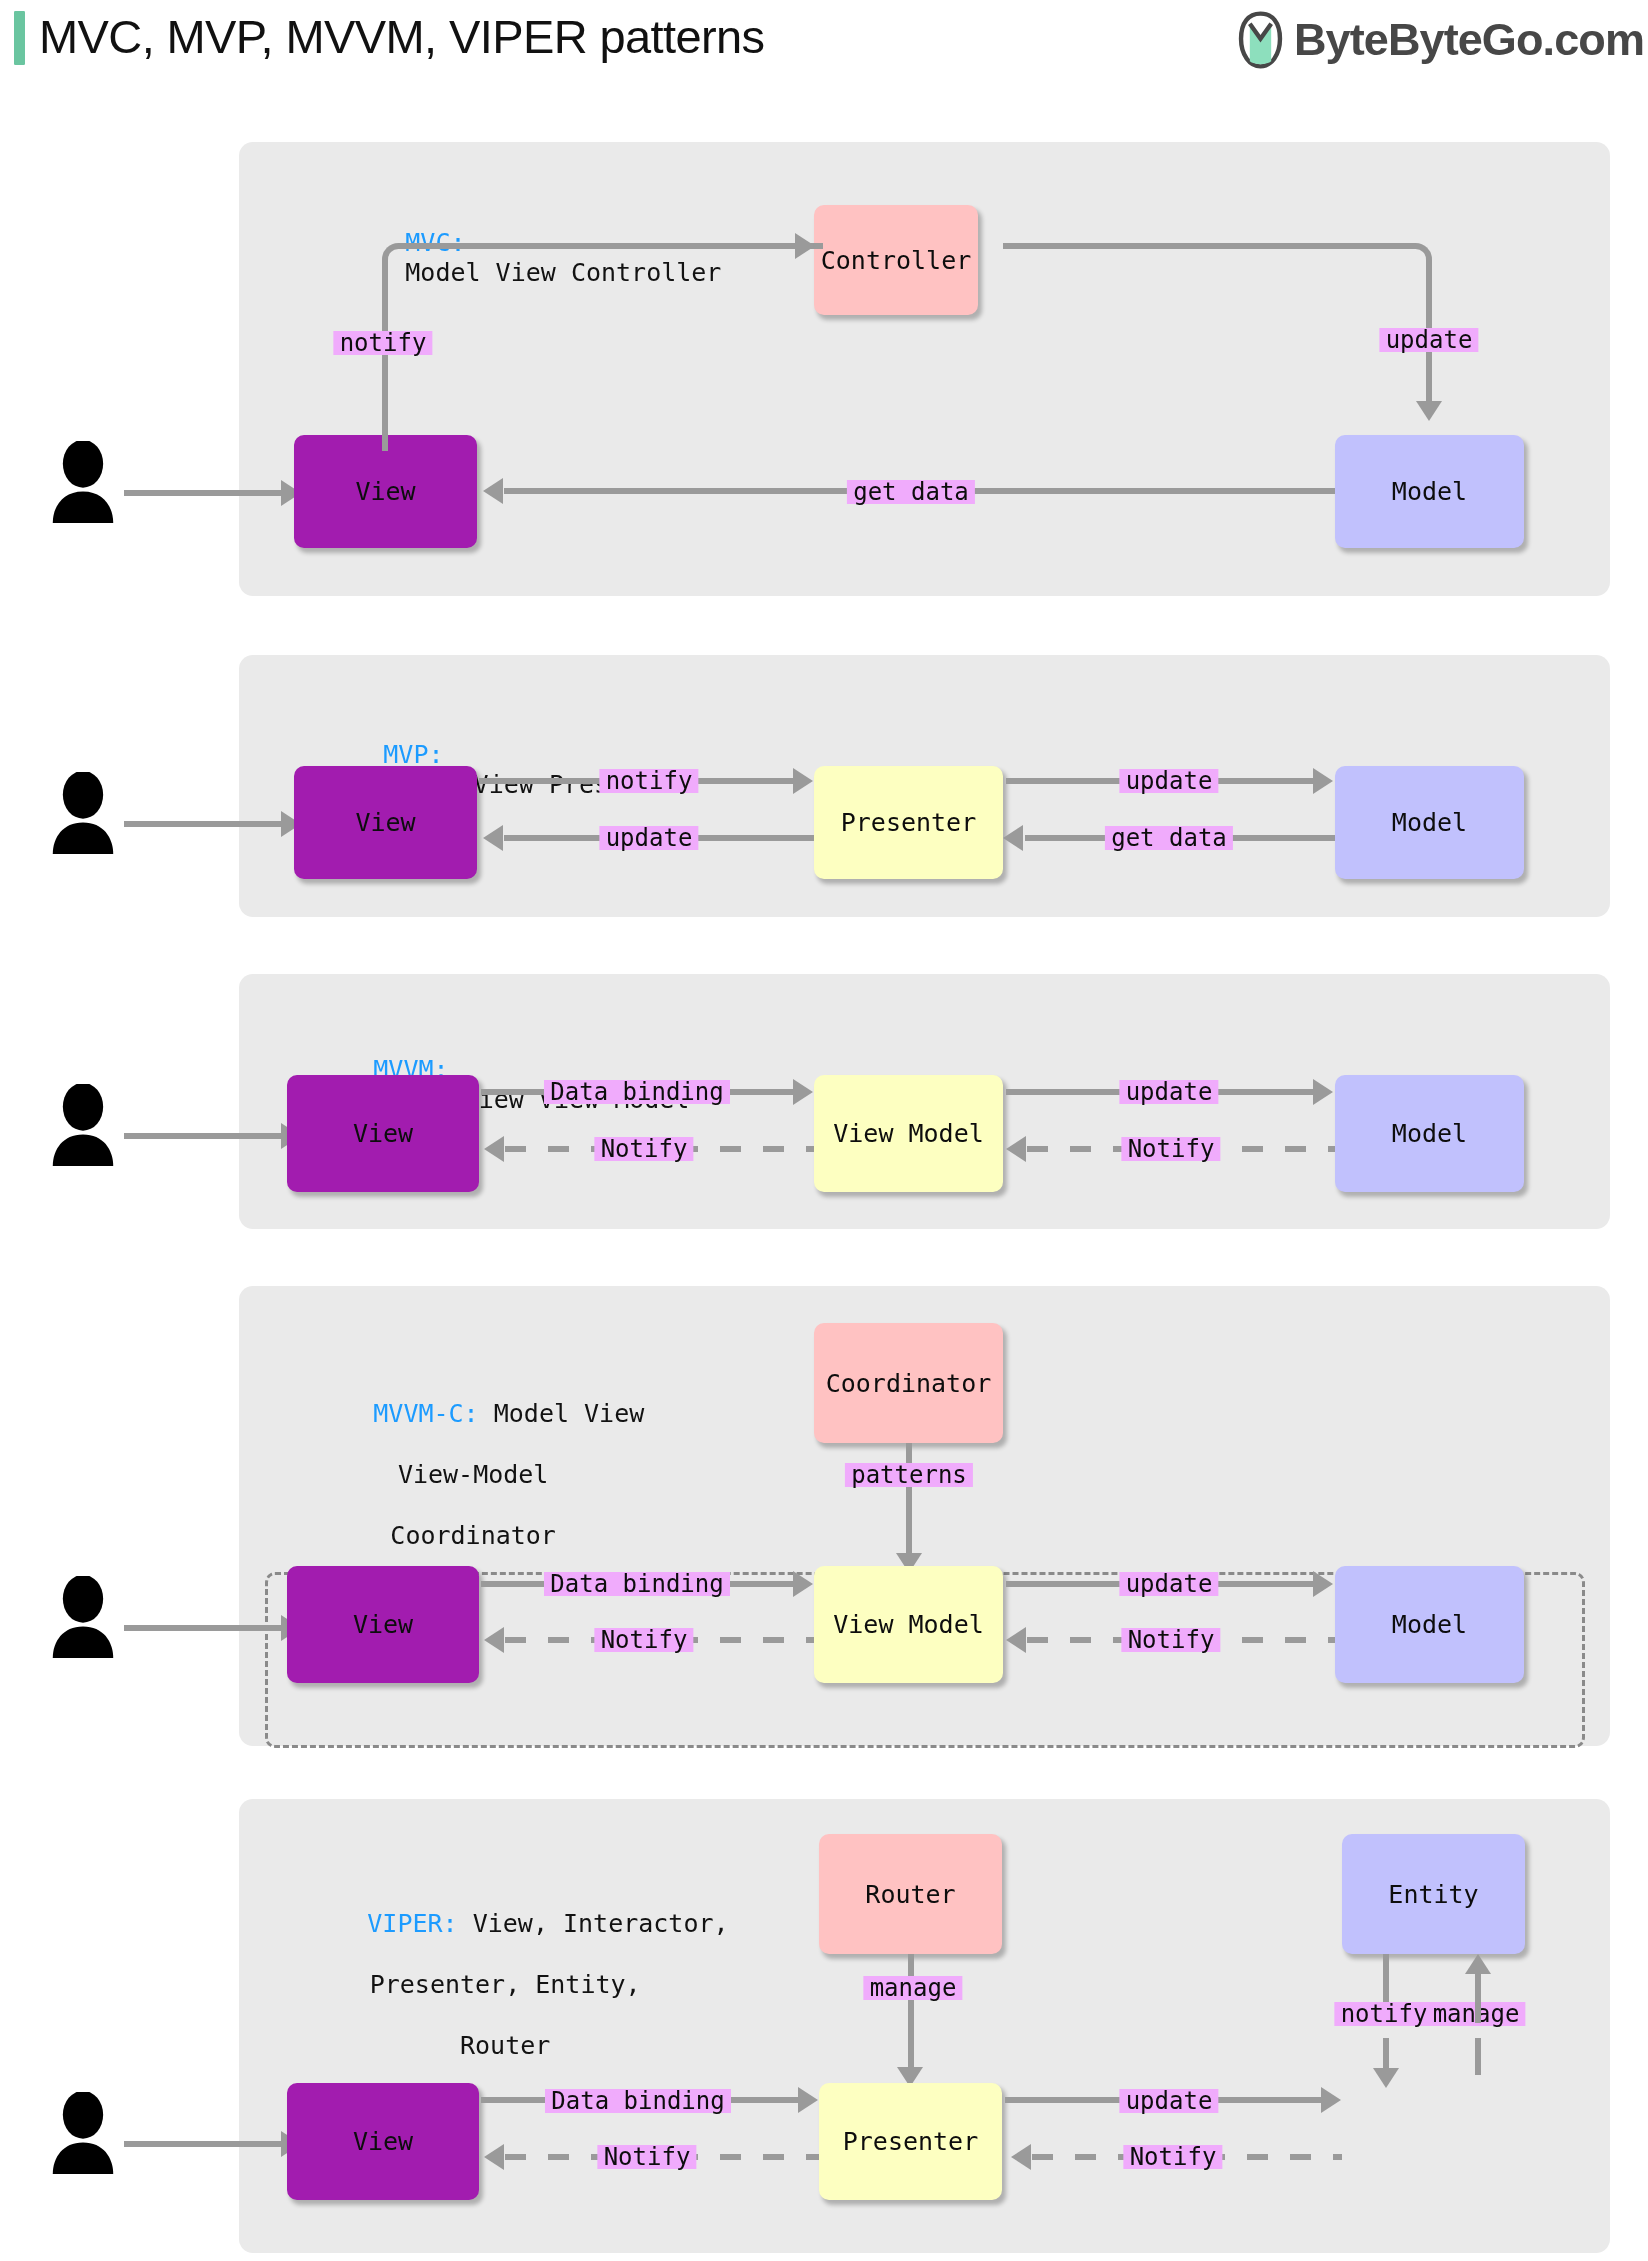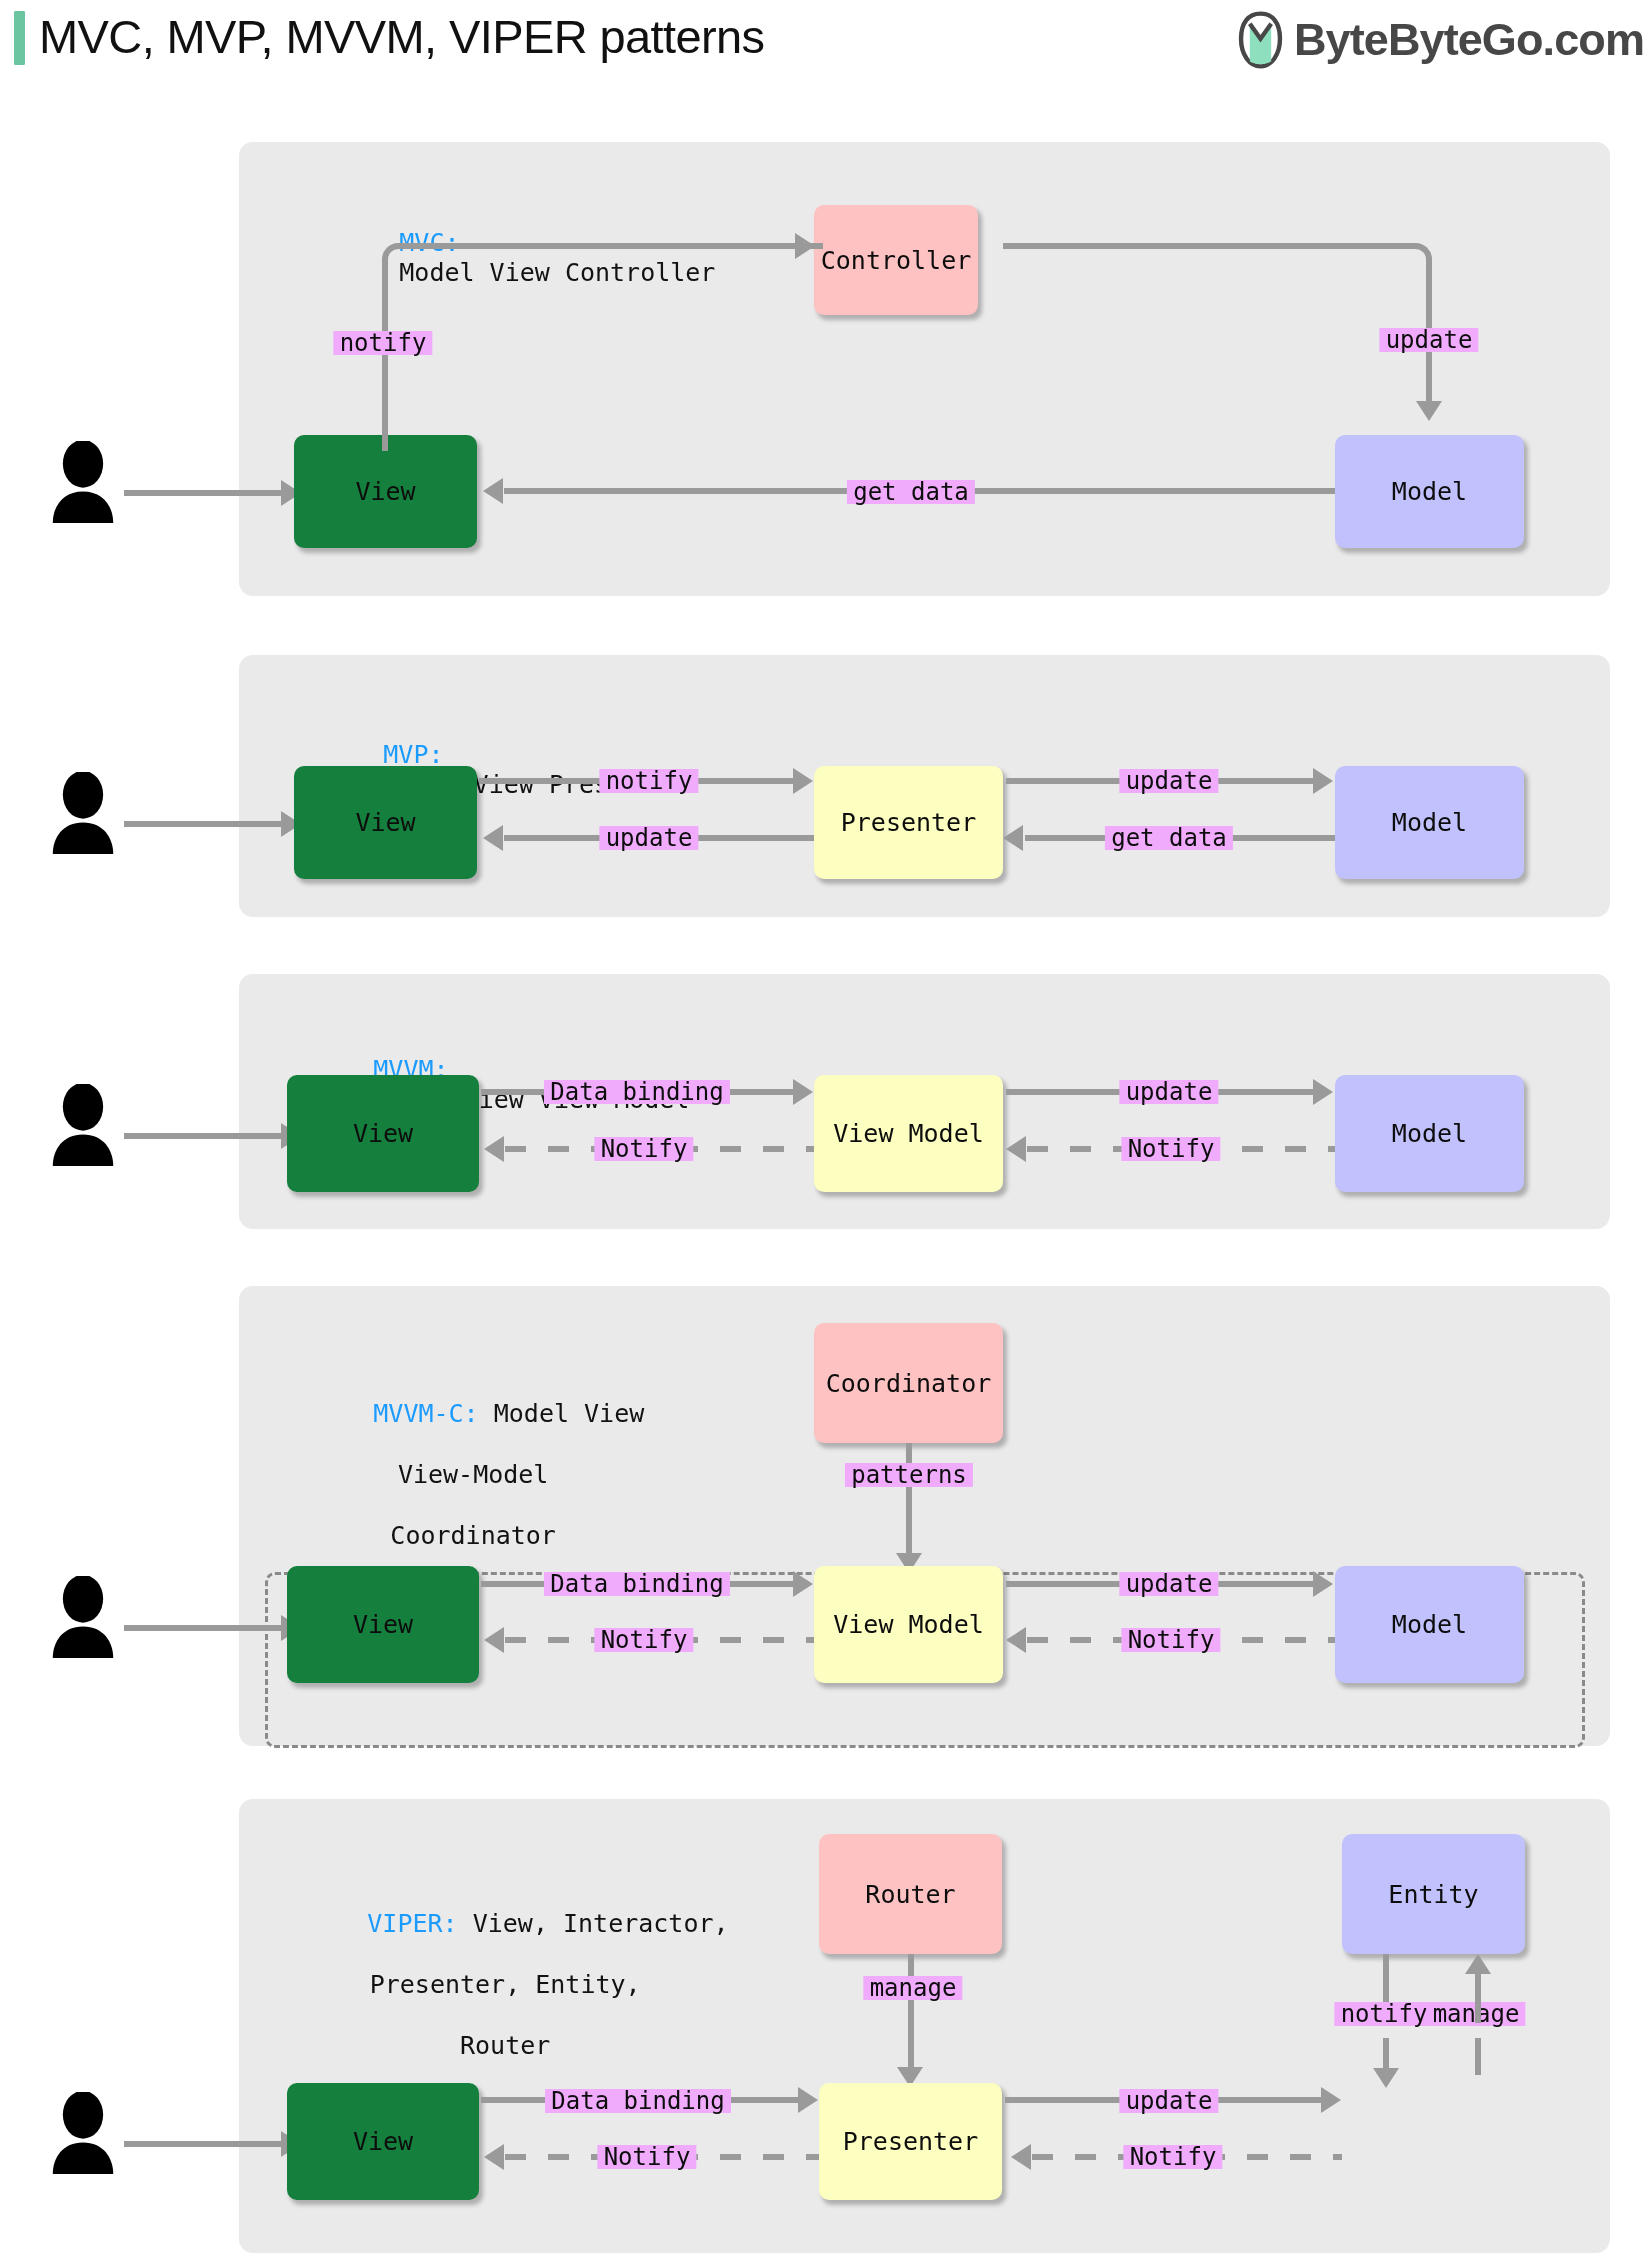--- a/index.html
+++ b/index.html
@@ -48,21 +48,21 @@
   
   .node {
     position: absolute;
     border-radius: 10px;
     display: flex; align-items: center; justify-content: center;
     font-family: "DejaVu Sans Mono", monospace;
     font-size: 25px; color: #0d0d0d;
     box-shadow: 3.8px 4.4px 4.4px rgba(0,0,0,0.25);
     white-space: nowrap;
   }
-  .n-green  { background: #15803d; }
+  .n-green  { background: #a21caf; }
   .n-pink   { background: #ffc2c2; }
   .n-purple { background: #c1c1fd; }
   .n-yellow { background: #fdffc1; }
   .n-magenta{ background: #ffc2fc; }
 
   
   .actor { position: absolute; width: 68px; height: 82px; }
 
   
   .hline { position: absolute; height: 6.3px; background: #9a9a9a; }
@@ -107,21 +107,21 @@
       <svg class="brand-logo" viewBox="0 0 78 92">
         <path d="M39 4 C58 4 70 18 70 44 C70 70 56 88 39 88 C22 88 8 70 8 44 C8 18 20 4 39 4 Z" fill="none" stroke="#474747" stroke-width="7"></path>
         <path d="M22 20 L39 44 L56 20 L56 80 C50 86 28 86 22 80 Z" fill="#8ddfbd"></path>
         <path d="M22 20 L39 44 L56 20" fill="none" stroke="#474747" stroke-width="7"></path>
       </svg>
       <div class="brand-text">ByteByteGo.com</div>
     </div>
   </div>
 
   <div class="panel" style="left:239px; top:142px; width:1371px; height:454px;">
-    <div class="panel-label" style="left:70px; top:55px;">
+    <div class="panel-label" style="left:76px; top:55px;">
       <span class="key">MVC: </span>
       <span>Model View Controller</span>
     </div>
   </div>
 
   <div class="actor" style="left:49px; top:441px;">
     <svg viewBox="0 0 108 130" width="68" height="82">
       <ellipse cx="54" cy="36" rx="32" ry="38" fill="#000"></ellipse>
       <path d="M54 80 C22 80 6 104 6 130 L102 130 C102 104 86 80 54 80 Z" fill="#000"></path>
     </svg>

